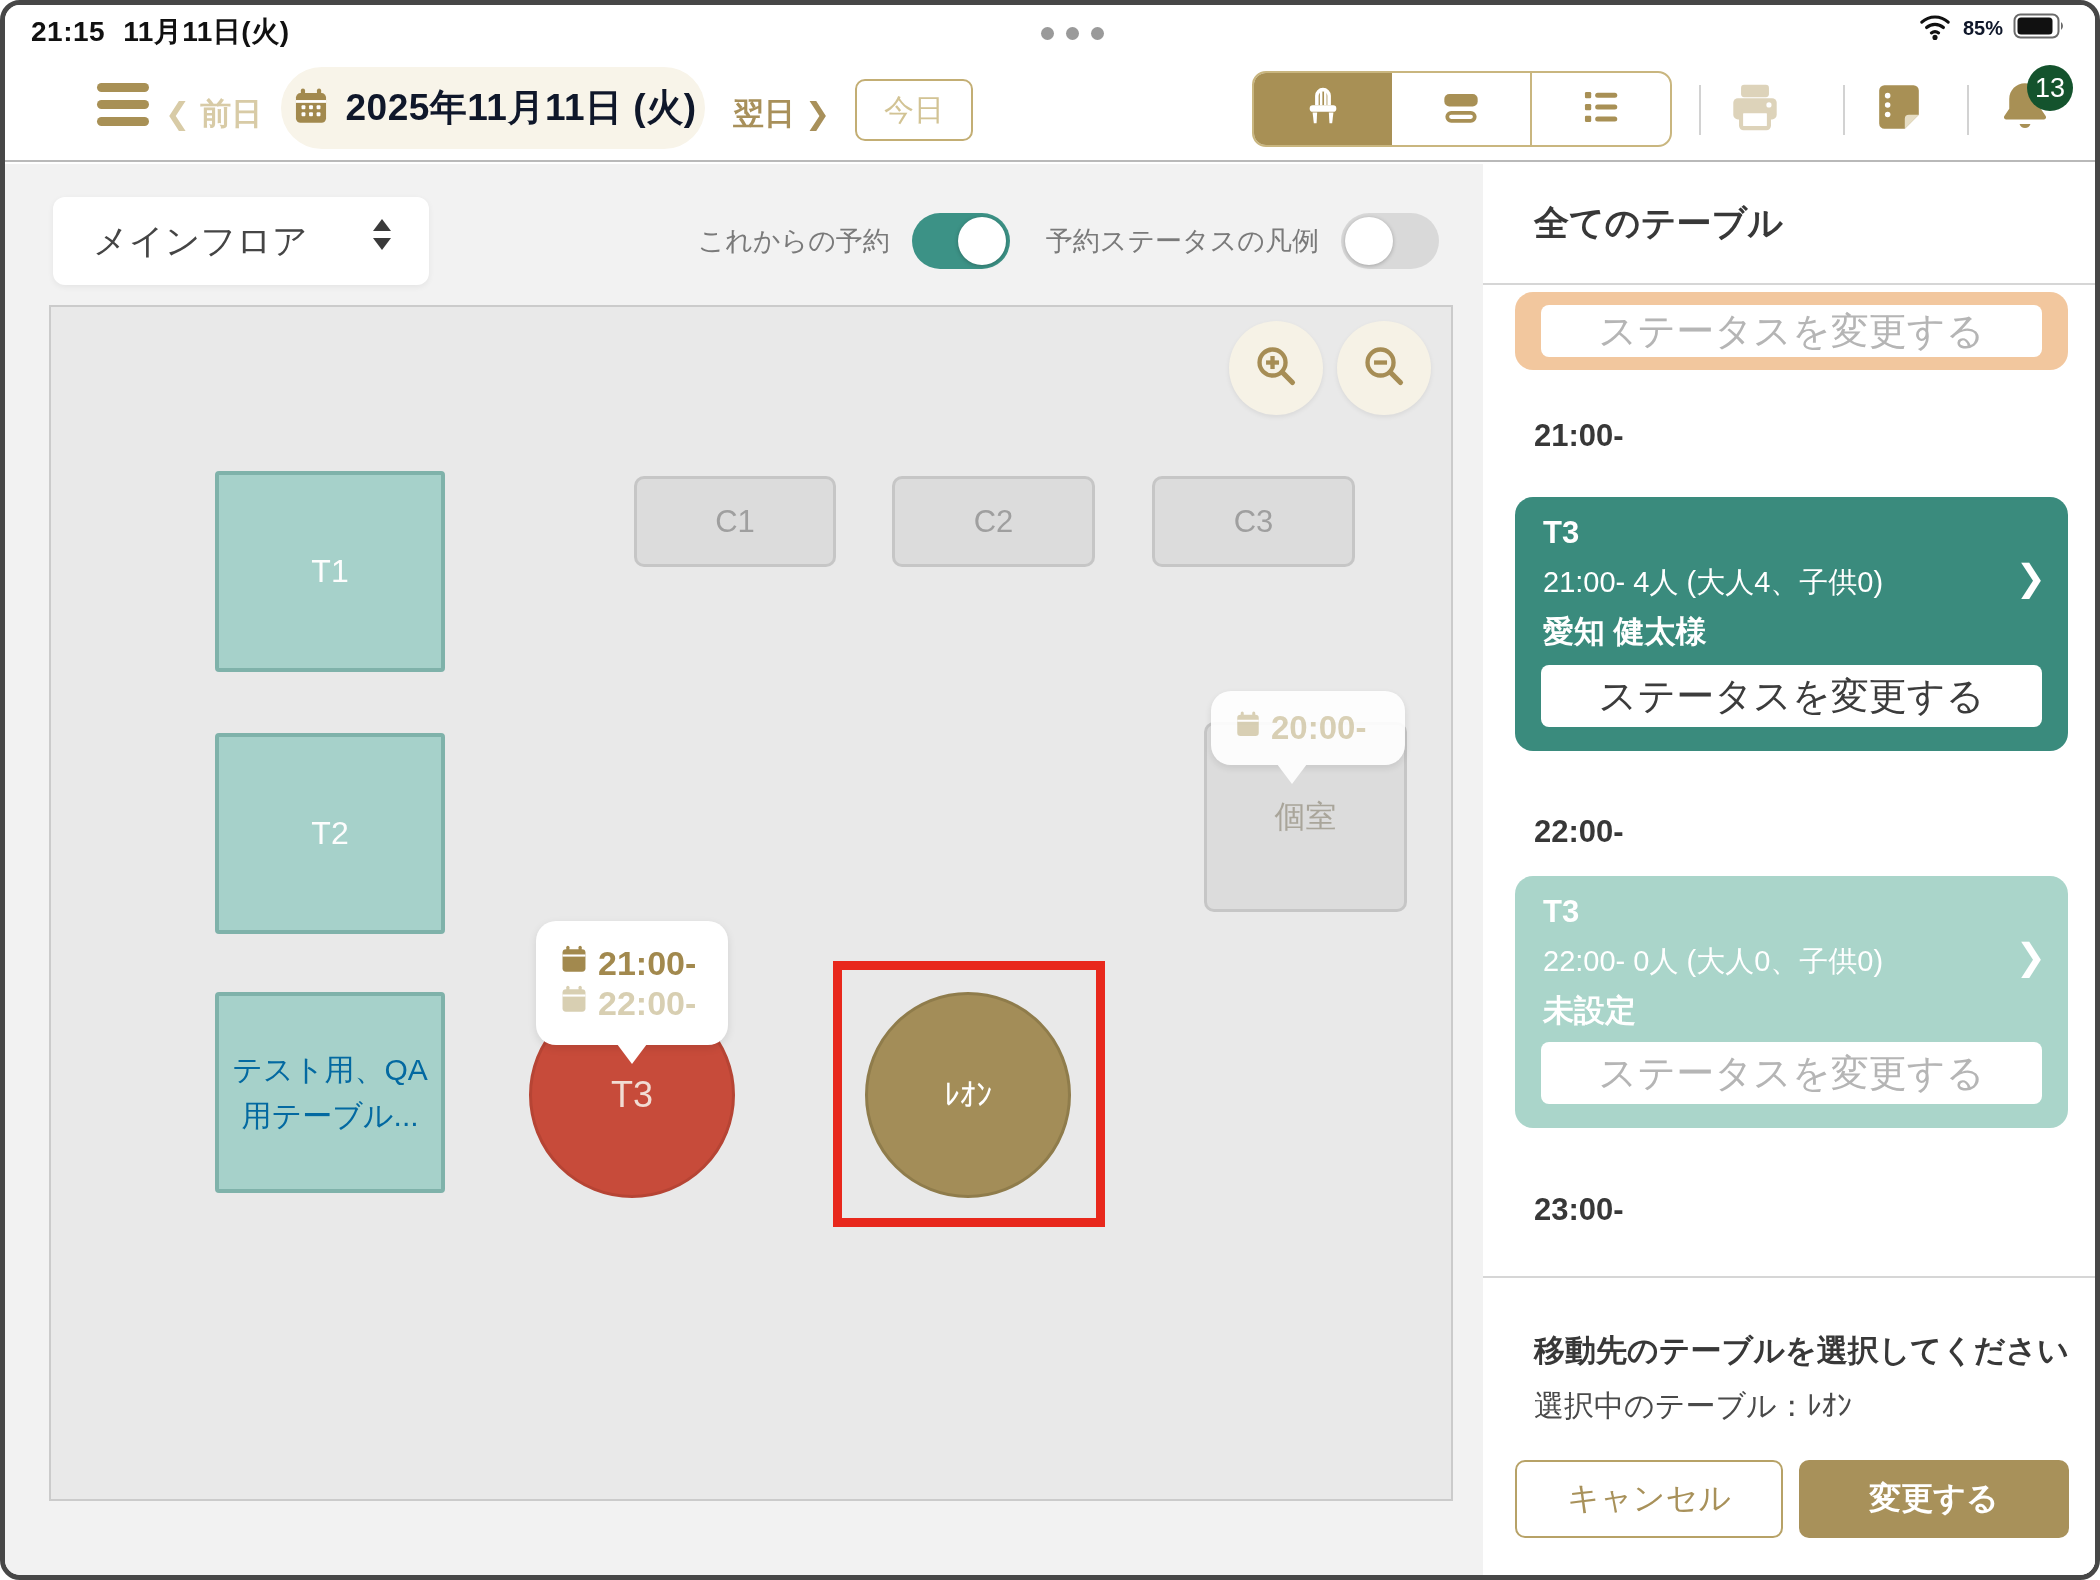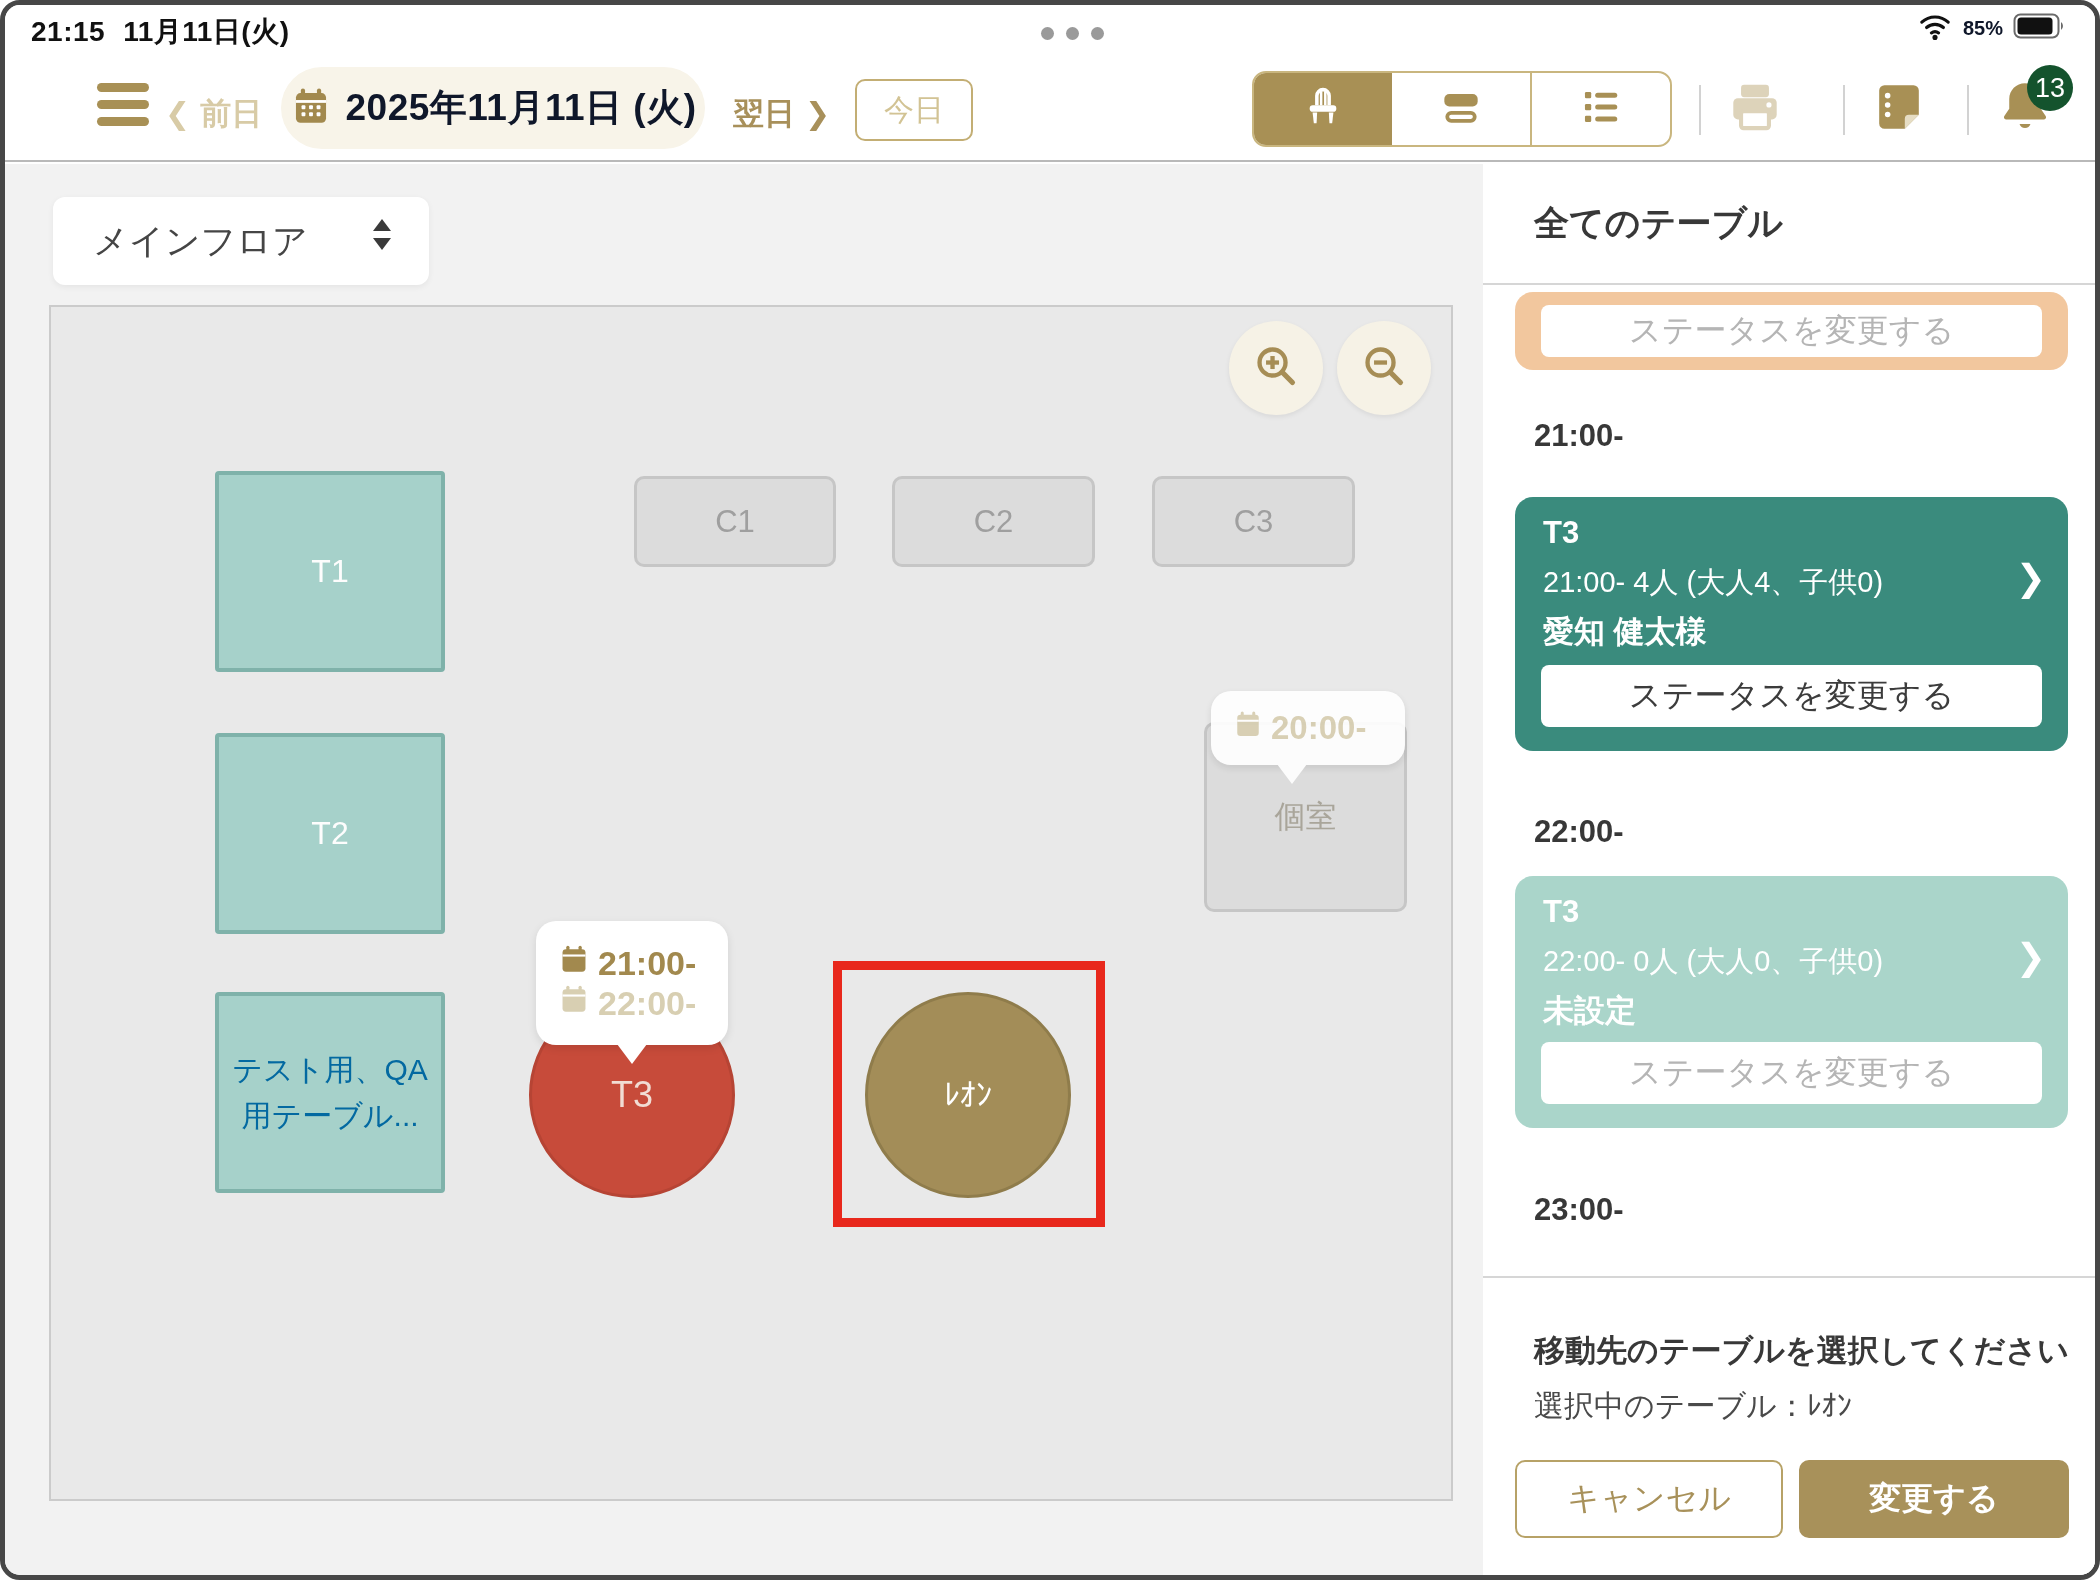--- a/index.html
+++ b/index.html
@@ -80,21 +80,21 @@
   .sb-div{position:absolute;left:0;width:100%;height:2px;background:#d6d6d6;}
   .time-h{position:absolute;left:51px;font-size:31px;font-weight:800;color:#383838;}
   .card{position:absolute;left:32px;width:553px;border-radius:18px;}
   .card-orange{background:#f2c79e;height:78px;}
   .card-teal{background:#3a8b7d;height:254px;}
   .card-lteal{background:#aad5ca;height:252px;}
   .card .cname{position:absolute;left:28px;top:18px;font-size:31px;font-weight:800;color:#fff;}
   .card .cdetail{position:absolute;left:28px;top:66px;font-size:29px;color:#fff;}
   .card .cchev{position:absolute;right:22px;top:60px;font-size:36px;color:#fff;font-weight:700;cursor:pointer;}
   .card .cguest{position:absolute;left:28px;top:114px;font-size:31px;font-weight:800;color:#fff;}
-  .status-btn{position:absolute;left:26px;width:501px;height:62px;background:#fff;border:none;border-radius:8px;font-size:32px;display:flex;align-items:center;justify-content:center;cursor:pointer;}
+  .status-btn{position:absolute;left:26px;width:501px;height:62px;background:#fff;border:none;border-radius:8px;font-size:38px;display:flex;align-items:center;justify-content:center;cursor:pointer;}
   .status-btn.enabled{color:#3c3c3c;}
   .status-btn.disabled{color:#b5b5b5;}
   .ftr-prompt{position:absolute;left:51px;font-size:31px;font-weight:800;color:#383838;margin-top:16px;}
   .ftr-selected{position:absolute;left:51px;font-size:30px;color:#4a4a4a;}
   .btn{position:absolute;height:78px;border-radius:10px;display:flex;align-items:center;justify-content:center;font-size:32px;cursor:pointer;}
   .btn-cancel{left:32px;width:268px;background:#fff;border:2px solid #b7a267;color:#a8915a;}
   .btn-confirm{left:316px;width:270px;background:#a8915a;color:#fff;font-weight:800;}
 </style>
 </head>
 <body>
@@ -245,20 +245,30 @@
   <div class="main">
 
     <div class="floor-select">
       <span class="txt">メインフロア</span>
       <span class="sort-arrows">
             <i class="up"></i>
             <i class="down"></i>
           </span>
     </div>
 
+    <div class="toggles">
+      <span class="tog-label">これからの予約</span>
+      <div class="toggle on">
+            <div class="knob"></div>
+          </div>
+      <span class="tog-label" style="margin-left:14px;">予約ステータスの凡例</span>
+      <div class="toggle off">
+            <div class="knob"></div>
+          </div>
+    </div>
 
     <div class="map">
       <div class="zoom-btn" style="left:1178px;top:14px;">
         <span>
           <svg width="52" height="52" viewBox="0 0 24 24">
                 <circle cx="10.4" cy="10.4" r="6" fill="none" stroke="#a68d55" stroke-width="2"></circle>
                 <line x1="14.9" y1="14.9" x2="19.6" y2="19.6" stroke="#a68d55" stroke-width="2.4" stroke-linecap="round"></line>
                 <line x1="7.4" y1="10.4" x2="13.4" y2="10.4" stroke="#a68d55" stroke-width="2"></line>
                 <line x1="10.4" y1="7.4" x2="10.4" y2="13.4" stroke="#a68d55" stroke-width="2"></line>
               </svg>

